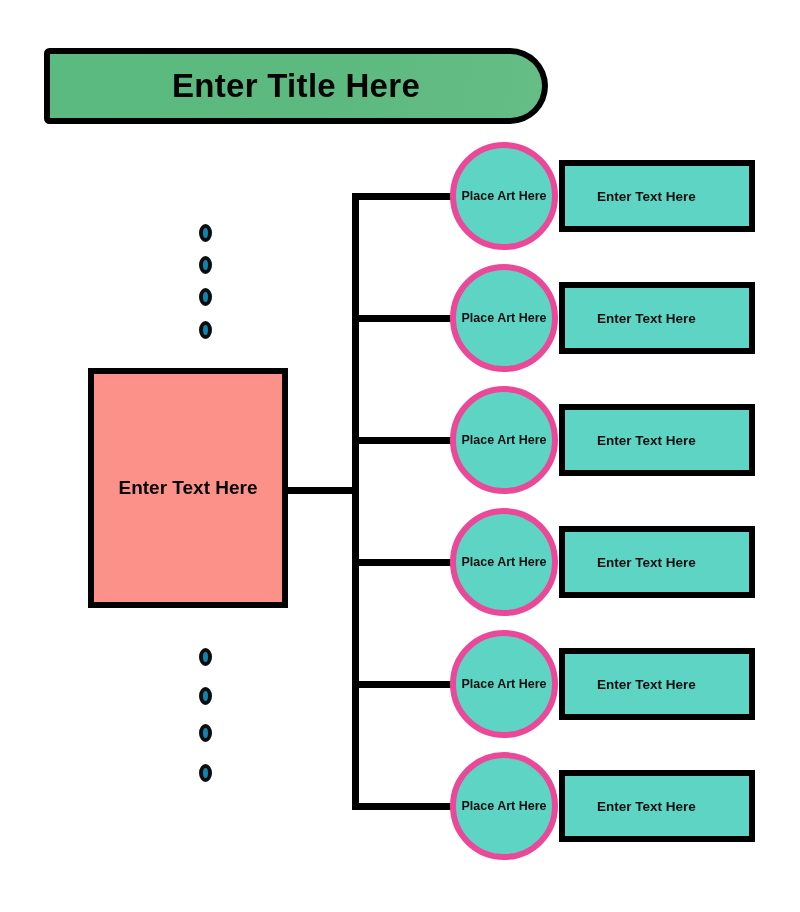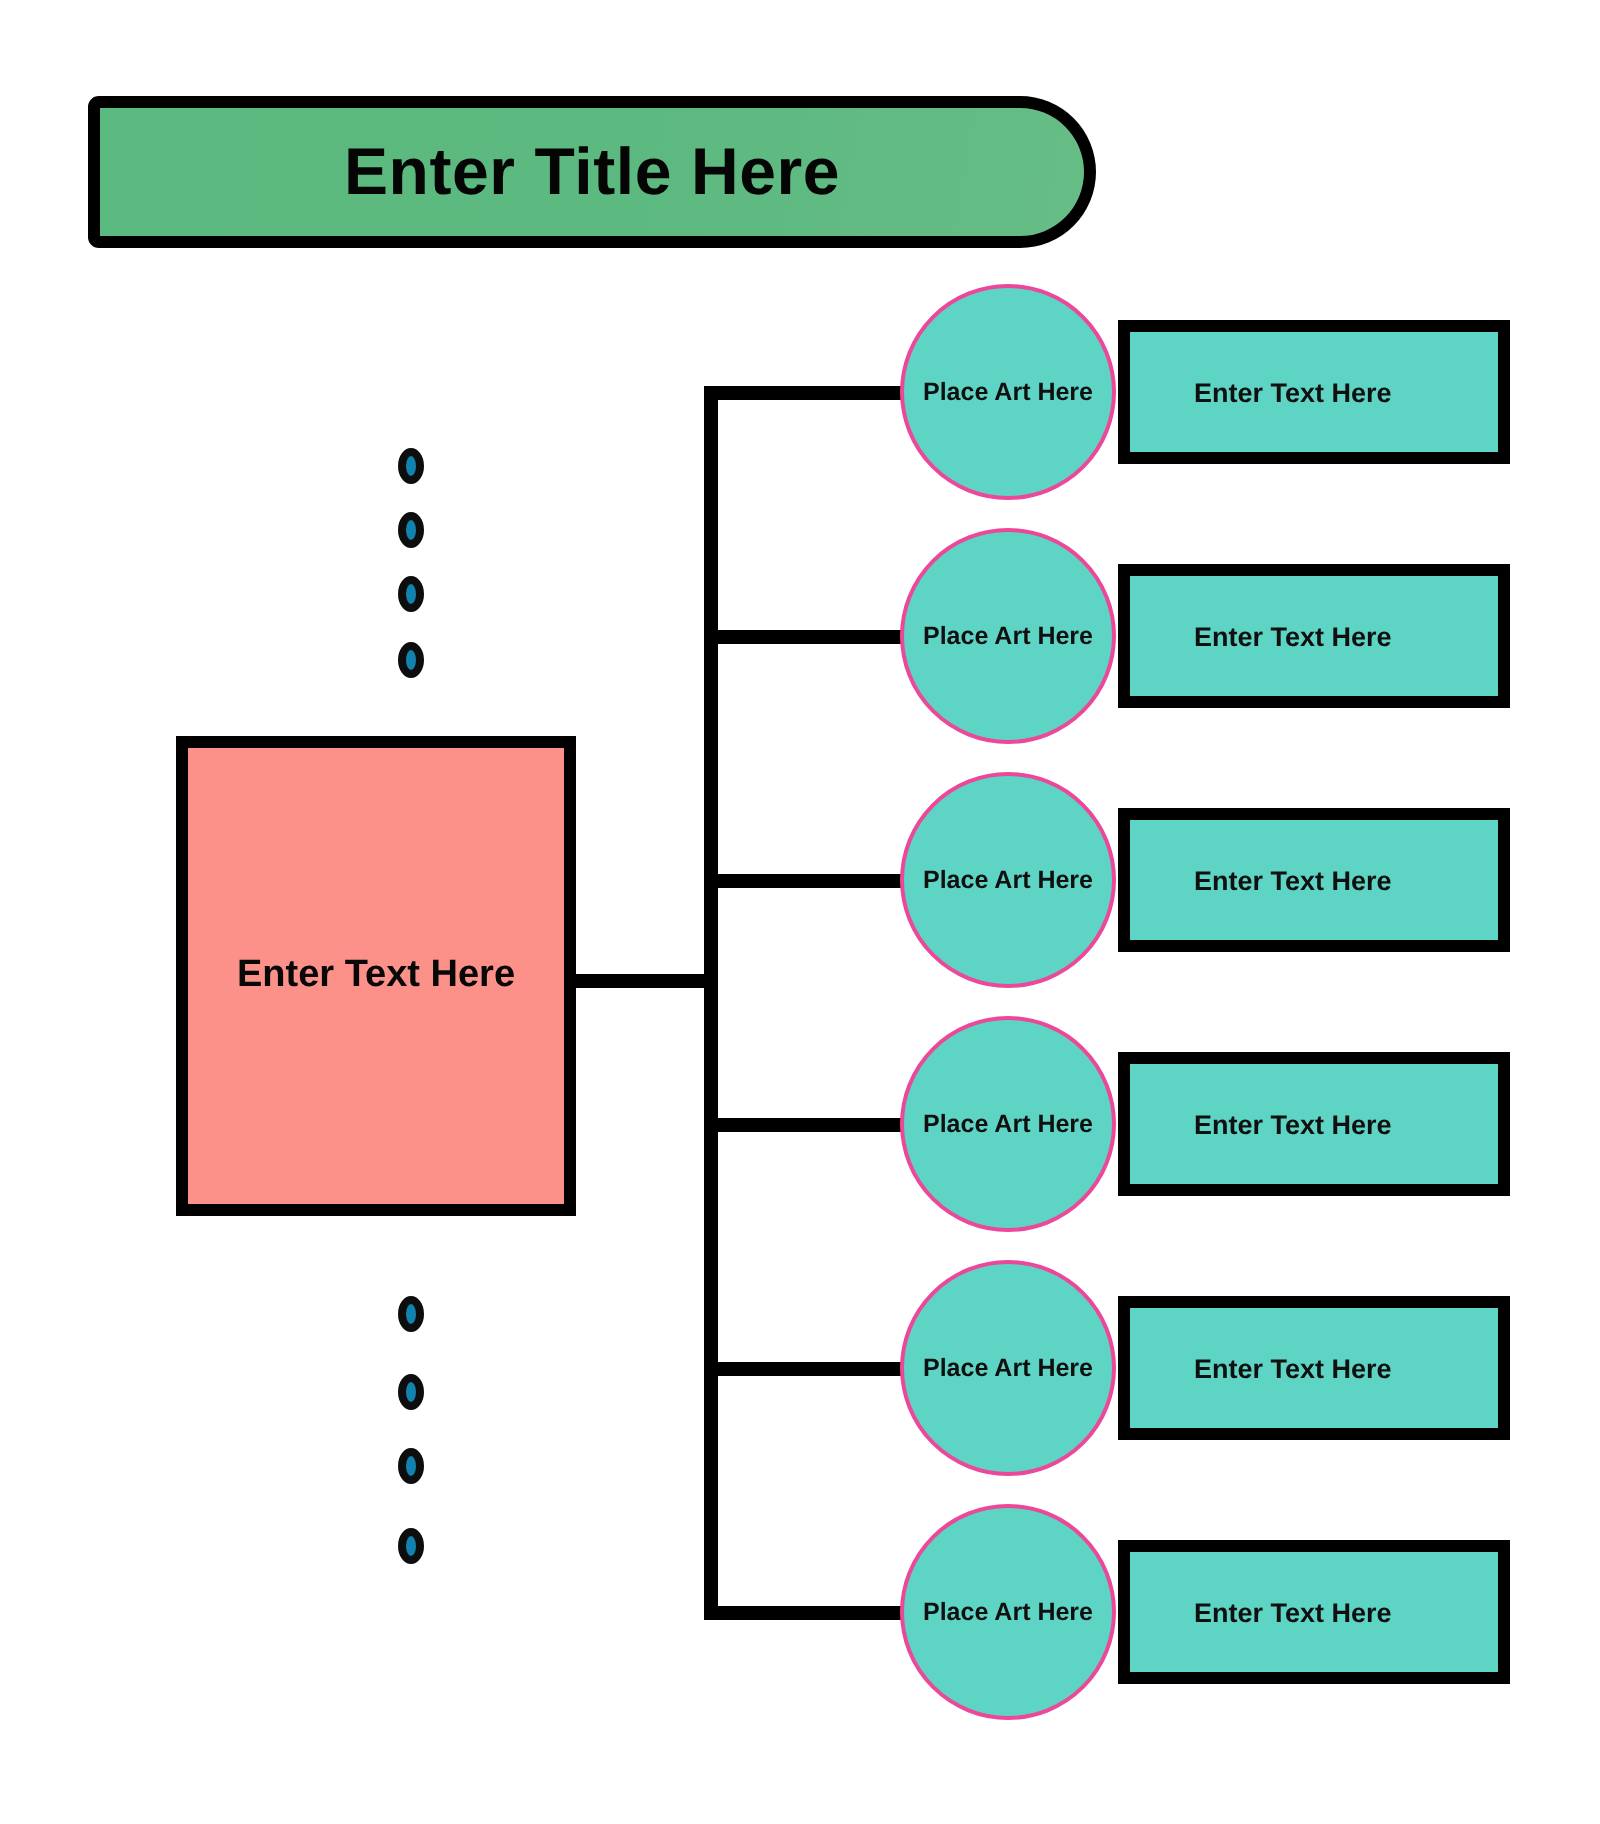--- a/index.html
+++ b/index.html
@@ -105,21 +105,21 @@
     white-space: nowrap;
     margin-left: 32px;
   }
   .row-circle {
     position: absolute;
     box-sizing: border-box;
     width: 108px;
     height: 108px;
     border-radius: 50%;
     background: #5ed4c4;
-    border: 2px solid #ec4899;
+    border: 6px solid #ec4899;
     display: flex;
     align-items: center;
     justify-content: center;
   }
   .row-circle-text {
     font-size: 12.5px;
     font-weight: bold;
     color: #101010;
     white-space: nowrap;
   }

